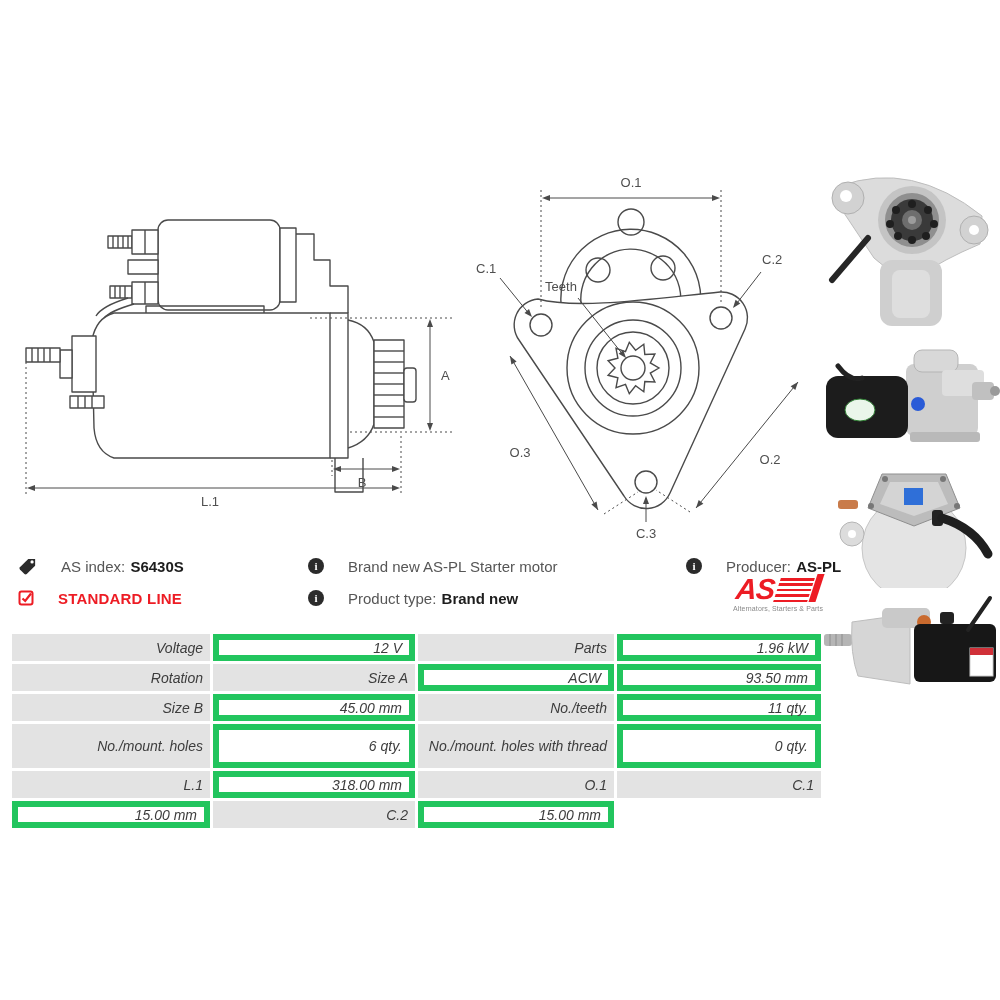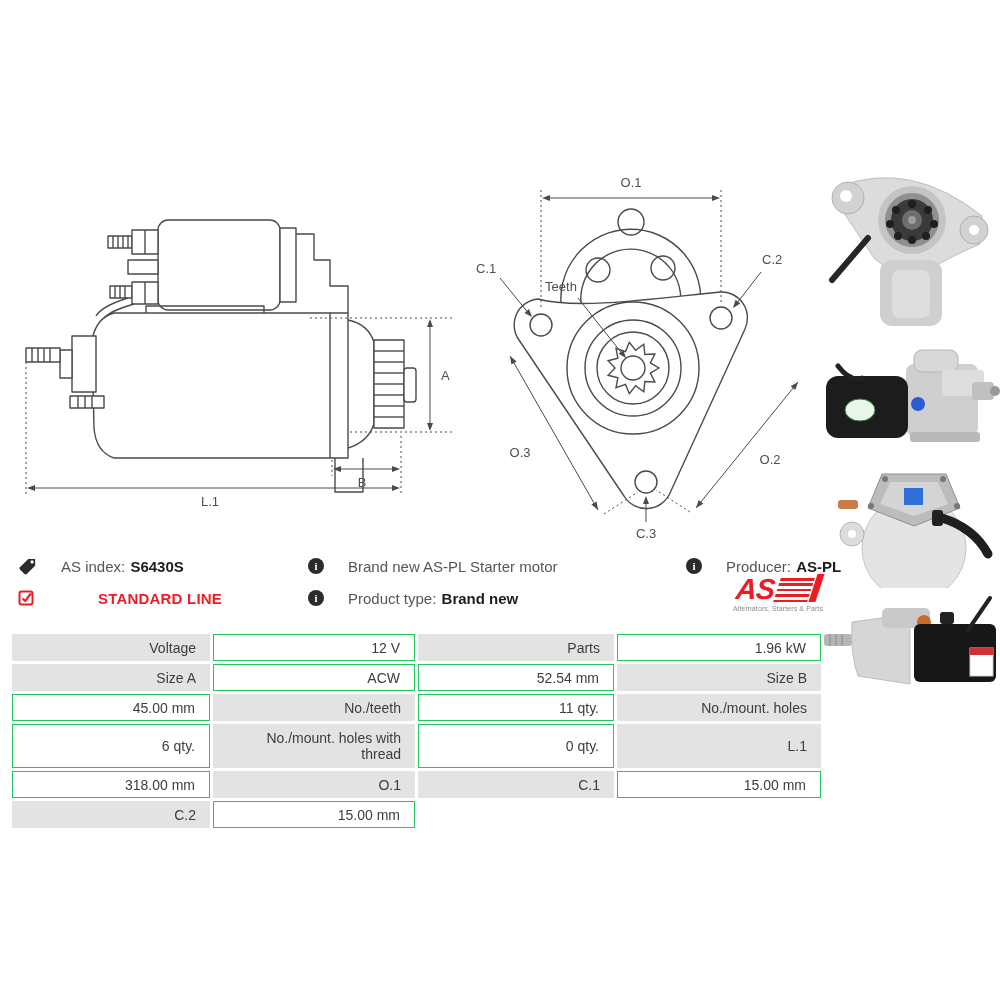--- a/index.html
+++ b/index.html
@@ -19,43 +19,43 @@
 
   
   .info-block { position:absolute; display:flex; flex-direction:column; }
   .info-item { display:flex; align-items:center; gap:24px; height:20px; margin-bottom:12px;
                font-size:15px; color:#565656; white-space:nowrap; }
   .info-item b { color:#1d1d1d; }
   .lblpart { margin-right:1px; }
   #info-left  { left:18px;  top:556px; }
   #info-mid   { left:308px; top:556px; }
   #info-right { left:686px; top:556px; }
-  .standard-line { color:#ed1c24; font-weight:bold; letter-spacing:.2px;margin-left:40px; }
+  .standard-line { color:#ed1c24; font-weight:bold; letter-spacing:.2px; }
   .info-i { width:16px; height:16px; border-radius:50%; background:#2b2b2b; color:#fff;
             font:bold 11px/16px "Liberation Serif", serif; text-align:center; flex:0 0 16px; }
 
   
   #logo { position:absolute; left:730px; top:574px; width:96px; text-align:center; }
   .logo-row { display:flex; align-items:flex-end; justify-content:center; height:28px; }
   .logo-as { color:#ed1c24; font-weight:bold; font-style:italic; font-size:29px; line-height:26px;
              letter-spacing:-1px; transform:skewX(-6deg); }
   .logo-stripes { width:34px; height:24px; margin-left:2px; transform:skewX(-18deg);
                   background:repeating-linear-gradient(180deg,#ed1c24 0 2.6px,#ffffff 2.6px 5.4px); }
   .logo-bar { width:7px; height:28px; margin-left:2px; transform:skewX(-18deg); background:#ed1c24; }
   .logo-tagline { margin-top:3px; font-size:7px; color:#8a8a8a; white-space:nowrap; letter-spacing:.1px; }
 
   
   #spec-table { position:absolute; left:12px; top:634px;
                 display:grid; grid-template-columns:198px 202px 196px 204px;
                 grid-template-rows:27px 27px 27px 44px 27px 27px;
                 gap:3px; font-size:14px; color:#3d3d3d; }
   .cell { display:flex; align-items:center; justify-content:flex-end; text-align:right;
-          padding-right:14px; padding-left:10px; }
+          padding-right:7px; padding-left:10px;font-style:italic; }
   .cell.lbl { background:#e3e3e3; }
-  .cell.val { background:#ffffff; border:1px solid #22c55e; }
+  .cell.val { background:#ffffff; border:6px solid #22c55e; }
 </style>
 </head>
 <body>
 
 <div id="canvas">
 
   <svg id="side-view" class="diagram" width="445" height="330" viewBox="0 0 445 330">
     <g stroke="#4a4a4a" stroke-width="1.4" fill="#ffffff" stroke-linejoin="round">
 
       <rect x="148" y="30" width="122" height="90" rx="10"></rect>
@@ -311,23 +311,24 @@
     <div class="logo-tagline">Alternators, Starters &amp; Parts</div>
   </div>
 
   <div id="spec-table">
 
     <div class="cell lbl">Voltage</div>
     <div class="cell val">12 V</div>
     <div class="cell lbl">Parts</div>
     <div class="cell val">1.96 kW</div>
 
+    <div class="cell lbl">Rotation</div>
     <div class="cell lbl">Size A</div>
     <div class="cell val">ACW</div>
-    <div class="cell val">52.54 mm</div>
+    <div class="cell val">93.50 mm</div>
 
     <div class="cell lbl">Size B</div>
     <div class="cell val">45.00 mm</div>
     <div class="cell lbl">No./teeth</div>
     <div class="cell val">11 qty.</div>
 
     <div class="cell lbl">No./mount. holes</div>
     <div class="cell val">6 qty.</div>
     <div class="cell lbl">No./mount. holes with thread</div>
     <div class="cell val">0 qty.</div>

